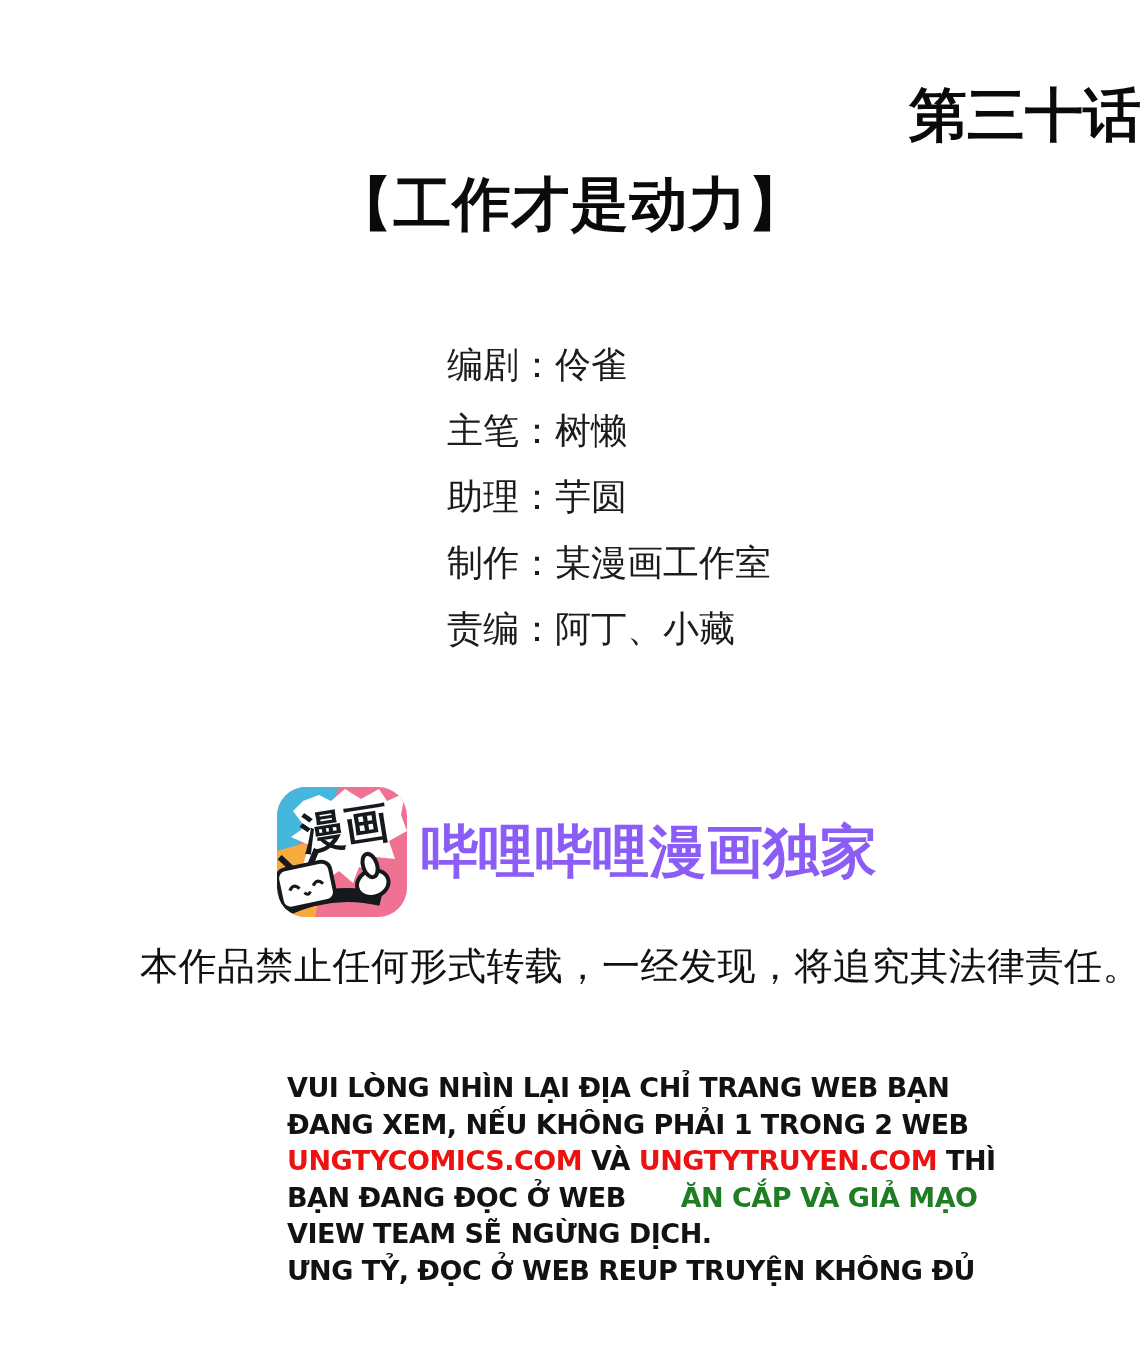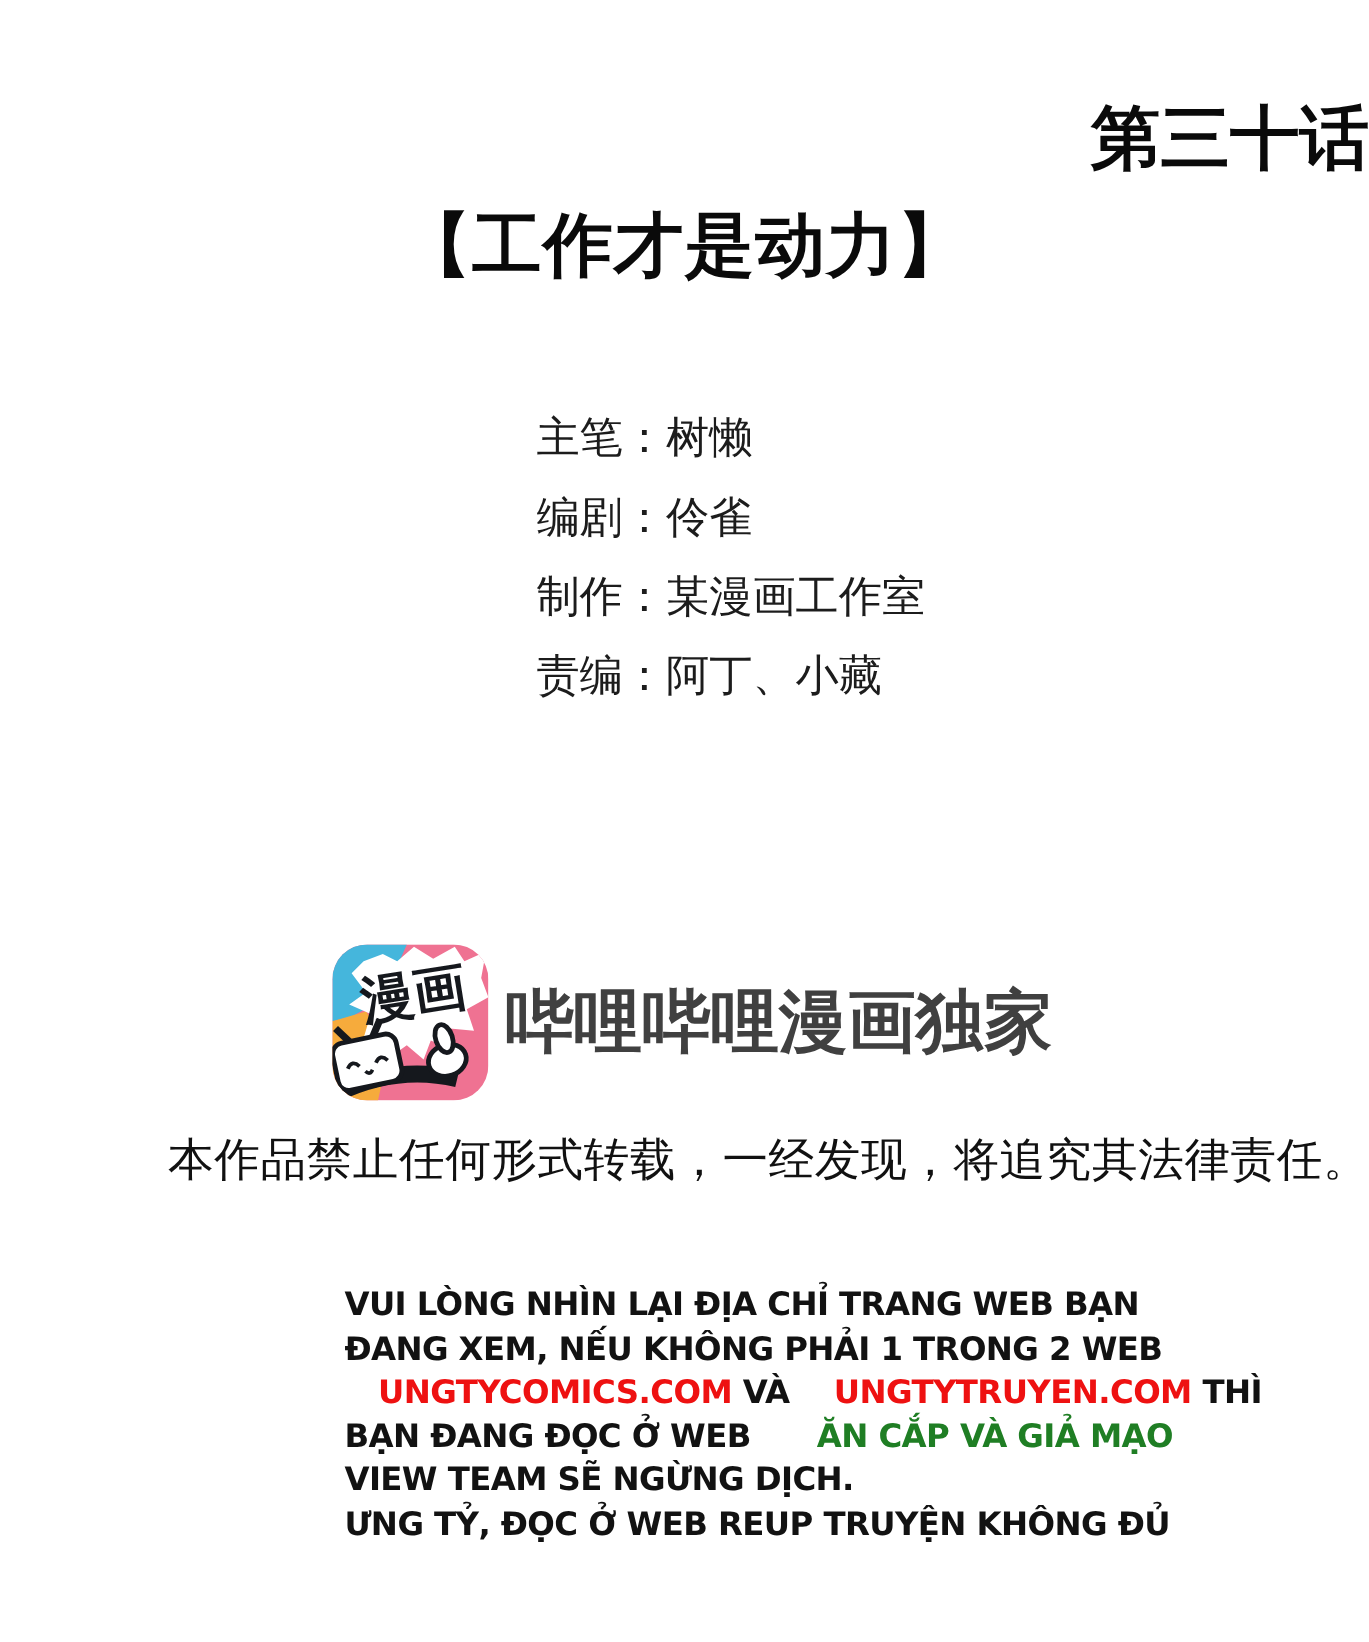--- a/index.html
+++ b/index.html
@@ -57,21 +57,21 @@
     left: 277px; top: 787px;
     display: flex;
     align-items: center;
   }
   .logo { width: 130px; height: 130px; display: block; }
   .brand-name {
     margin-left: 14px;
     font-family: "Liberation Serif", serif;
     font-weight: 700;
     font-size: 57px;
-    color: #404040;
+    color: #8b5cf6;
     white-space: nowrap;
   }
 
   
   .copyright {
     position: absolute;
     top: 941px; left: 0; width: 100%;
     text-align: right;
     font-size: 38px;
     color: #111111;
@@ -83,37 +83,40 @@
     position: absolute;
     left: 287px; top: 1070px;
     font-family: "DejaVu Sans", sans-serif;
     font-weight: 700;
     font-size: 27px;
     line-height: 36.5px;
     letter-spacing: -0.5px;
     color: #121212;
   }
   .notice-line { white-space: nowrap; }
-  .notice .red   { color: #ee1111; margin-left: 28px; }
+  .notice .red   { color: #ee1111; }
   .notice .green { color: #1f7e24; margin-left: 46px; }
 </style>
 </head>
 <body>
 
 <div class="page">
 
   <div class="chapter-label">第三十话</div>
   <div class="main-title">【工作才是动力】</div>
 
   <div class="credits">
     <div class="credit-row">
+      <span>编剧：</span><span>伶雀</span>
+    </div>
+    <div class="credit-row">
       <span>主笔：</span><span>树懒</span>
     </div>
     <div class="credit-row">
-      <span>编剧：</span><span>伶雀</span>
+      <span>助理：</span><span>芋圆</span>
     </div>
     <div class="credit-row">
       <span>制作：</span><span>某漫画工作室</span>
     </div>
     <div class="credit-row">
       <span>责编：</span><span>阿丁、小藏</span>
     </div>
   </div>
 
   <div class="brand">

